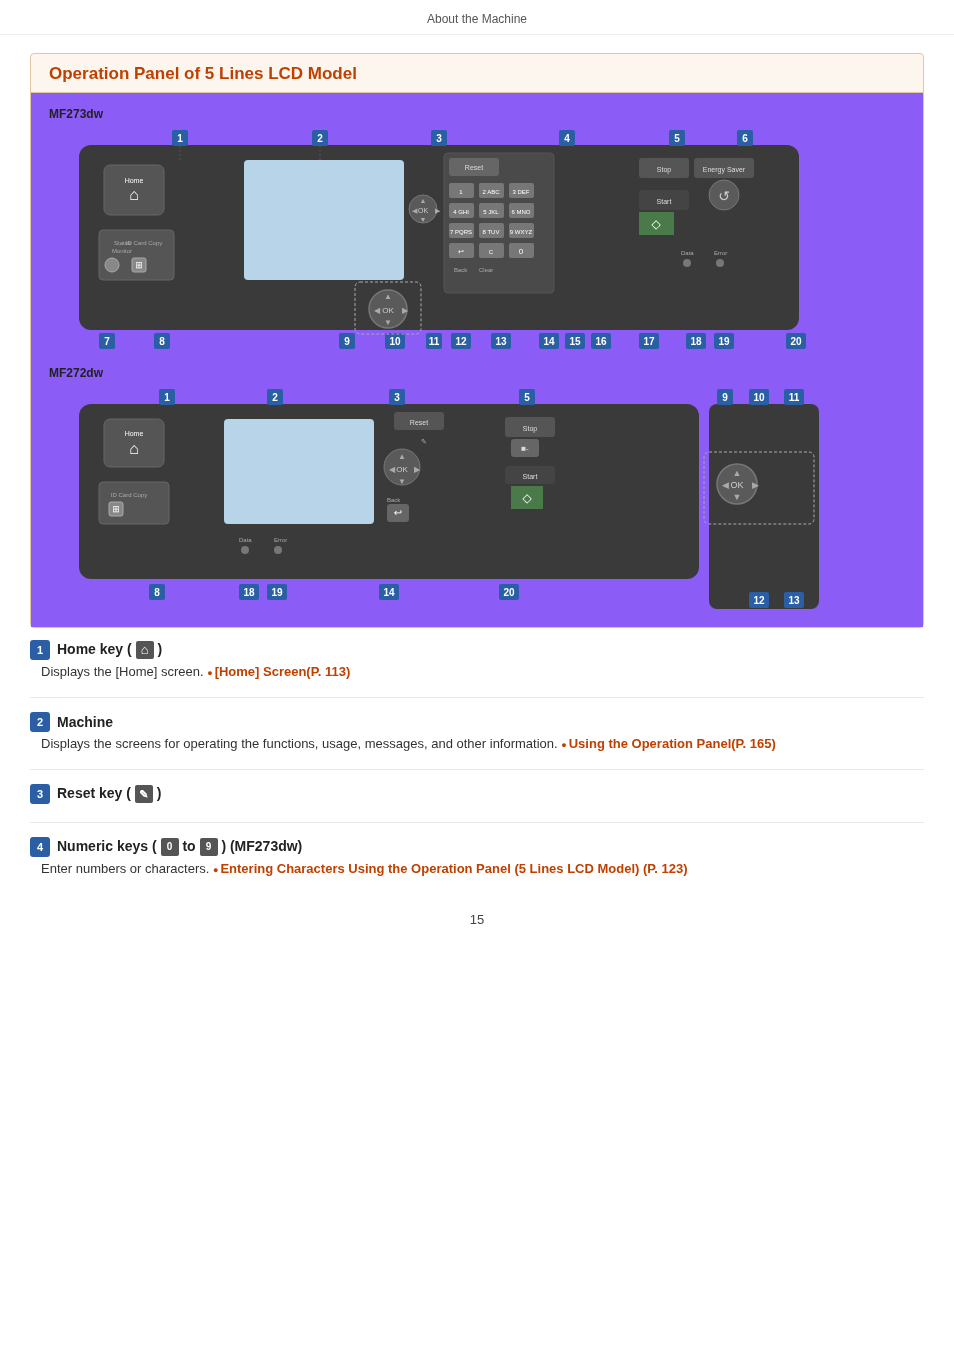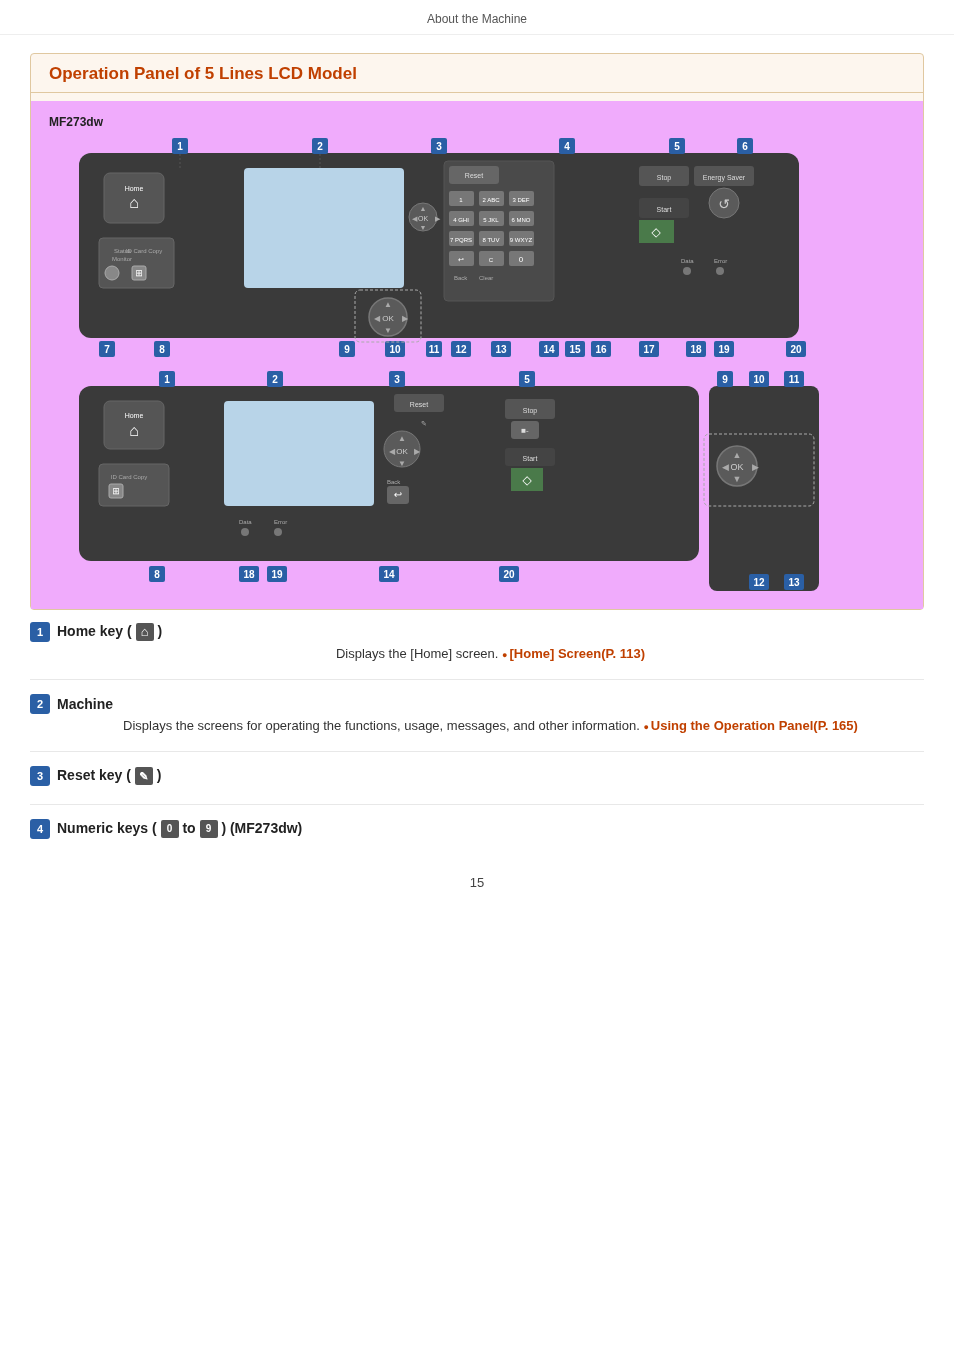--- a/index.html
+++ b/index.html
@@ -27,22 +27,21 @@
     }
     .section-title {
       color: #c04000;
       font-size: 17px;
       font-weight: bold;
       padding: 10px 18px 8px 18px;
       border-bottom: 1px solid #e0c8a0;
     }
     .diagram-area {
       padding: 14px 18px 10px 18px;
-      background: #f0abfc;
-      margin-top: 8px;
+      background: #8b5cf6;
     }
     .model-label {
       font-size: 12px;
       font-weight: bold;
       color: #222;
       margin-bottom: 4px;
     }
     .descriptions {
       padding: 12px 30px 0 30px;
     }
@@ -66,22 +65,21 @@
       background: #2a5fa5;
       color: #fff;
       font-size: 11px;
       font-weight: bold;
       border-radius: 3px;
       flex-shrink: 0;
     }
     .desc-text {
       color: #333;
       font-size: 13px;
-      margin-left: 27px;
-      text-align: center;
+      margin-left: 11px;
     }
     .link-ref {
       color: #c04000;
       font-weight: bold;
       cursor: pointer;
     }
     .link-ref::before {
       content: "●";
       font-size: 9px;
       margin-right: 2px;
@@ -268,20 +266,21 @@
         <text x="647" y="220" fill="#fff" font-size="10" text-anchor="middle" font-weight="bold">18</text>
 
         <rect x="665" y="208" width="20" height="16" rx="2" fill="#2a5fa5"></rect>
         <text x="675" y="220" fill="#fff" font-size="10" text-anchor="middle" font-weight="bold">19</text>
 
         <rect x="737" y="208" width="20" height="16" rx="2" fill="#2a5fa5"></rect>
         <text x="747" y="220" fill="#fff" font-size="10" text-anchor="middle" font-weight="bold">20</text>
       </svg>
     </div>
 
+    <div class="model-label" style="margin-top:8px;">MF272dw</div>
 
     <div class="diagram-svg-container">
       <svg width="790" height="230" viewBox="0 0 790 230">
 
         <rect x="30" y="20" width="620" height="175" rx="12" ry="12" fill="#3a3a3a"></rect>
 
         <rect x="175" y="35" width="150" height="105" rx="4" ry="4" fill="#b8d4e8"></rect>
 
         <rect x="55" y="35" width="60" height="48" rx="6" fill="#555" stroke="#666" stroke-width="1"></rect>
         <text x="85" y="52" fill="#fff" font-size="7" text-anchor="middle">Home</text>
@@ -412,19 +411,22 @@
     </div>
   </div>
 
   <hr class="desc-sep">
 
   <div class="desc-item">
     <div class="desc-header">
       <span class="desc-badge">4</span>
       <span>Numeric keys ( <span style="display:inline-block;width:18px;height:18px;background:#555;border-radius:2px;vertical-align:middle;text-align:center;line-height:18px;font-size:10px;color:#fff;">0</span> <span>to</span> <span style="display:inline-block;width:18px;height:18px;background:#555;border-radius:2px;vertical-align:middle;text-align:center;line-height:18px;font-size:10px;color:#fff;">9</span> ) (MF273dw)</span>
     </div>
+    <div class="desc-text">
+      Enter numbers or characters. <span class="link-ref">Entering Characters Using the Operation Panel (5 Lines LCD Model) (P. 123)</span>
+    </div>
   </div>
 
 </div>
 
 <div class="page-footer">
   <span>15</span>
 </div>
 
 </body></html>

